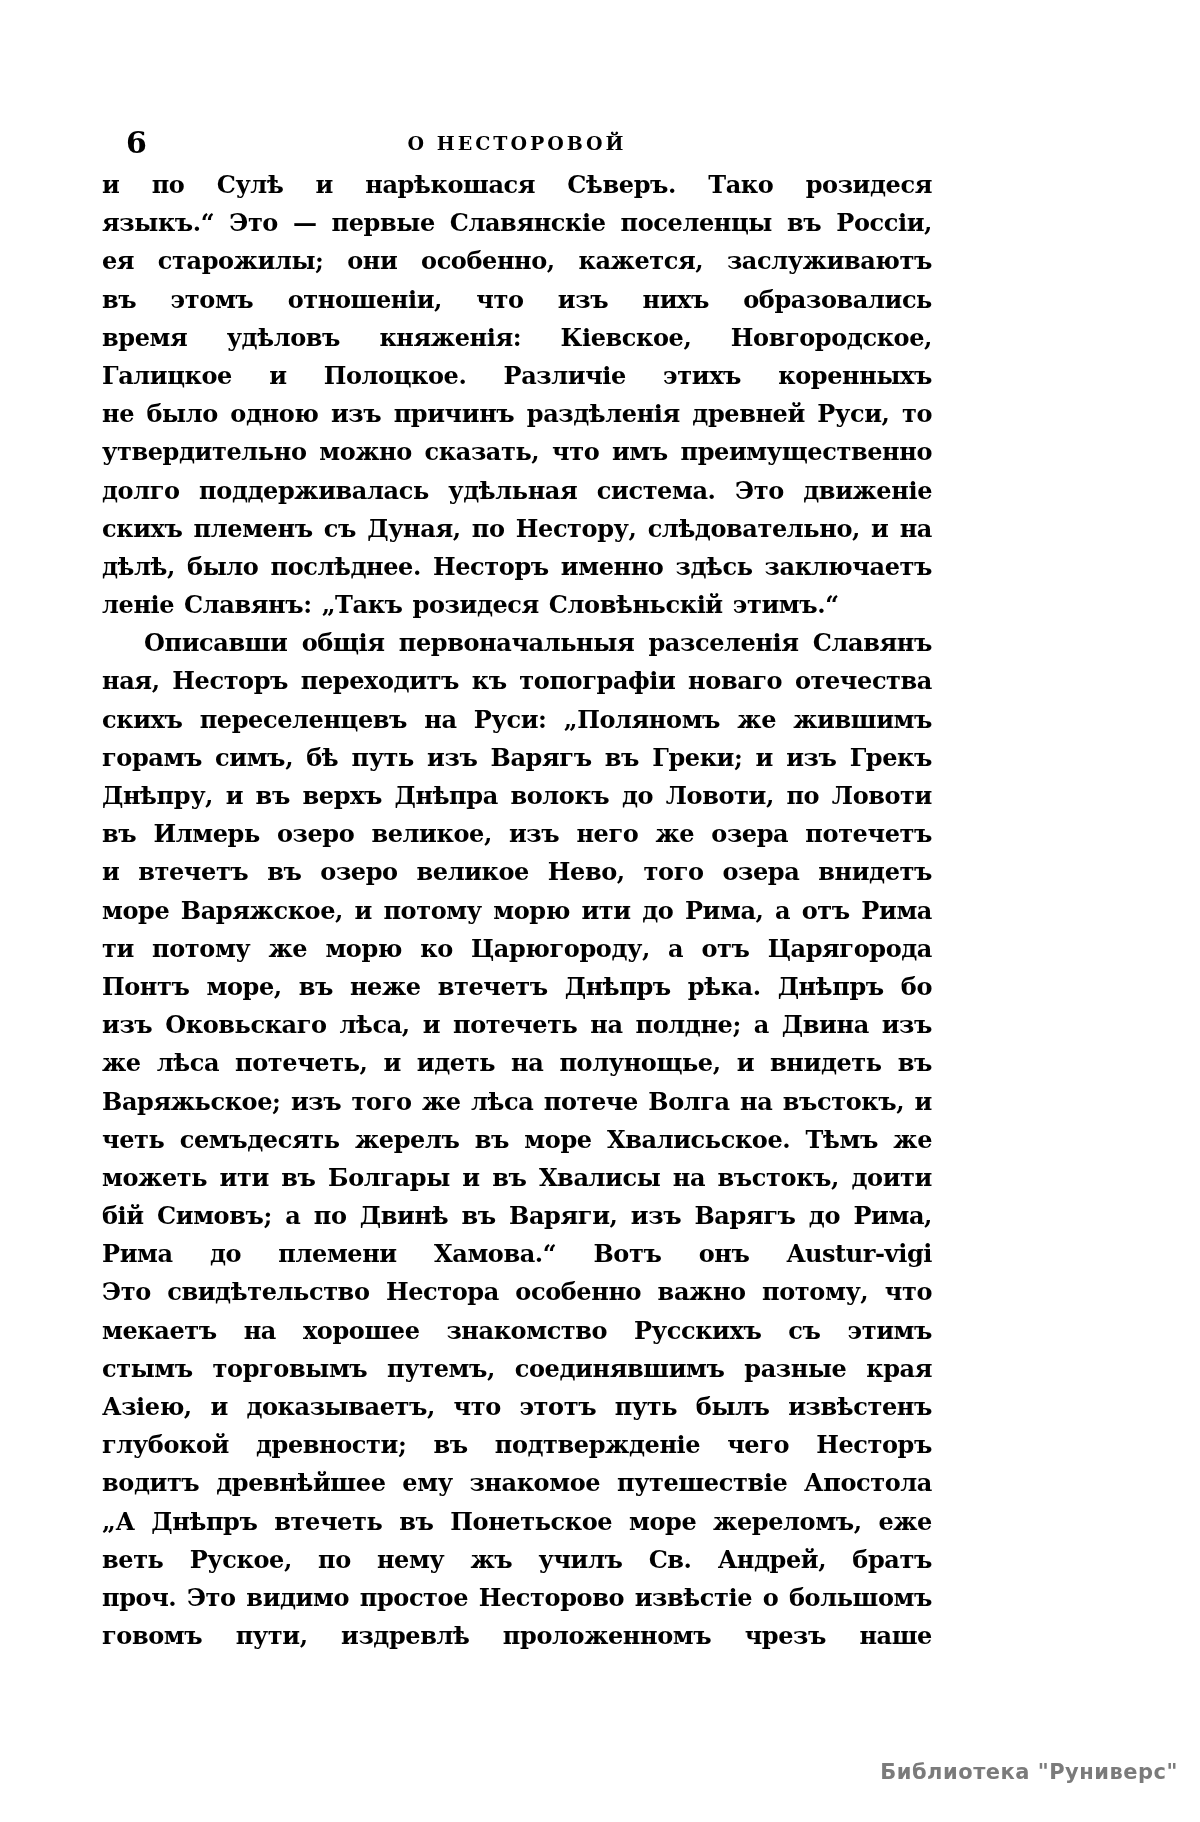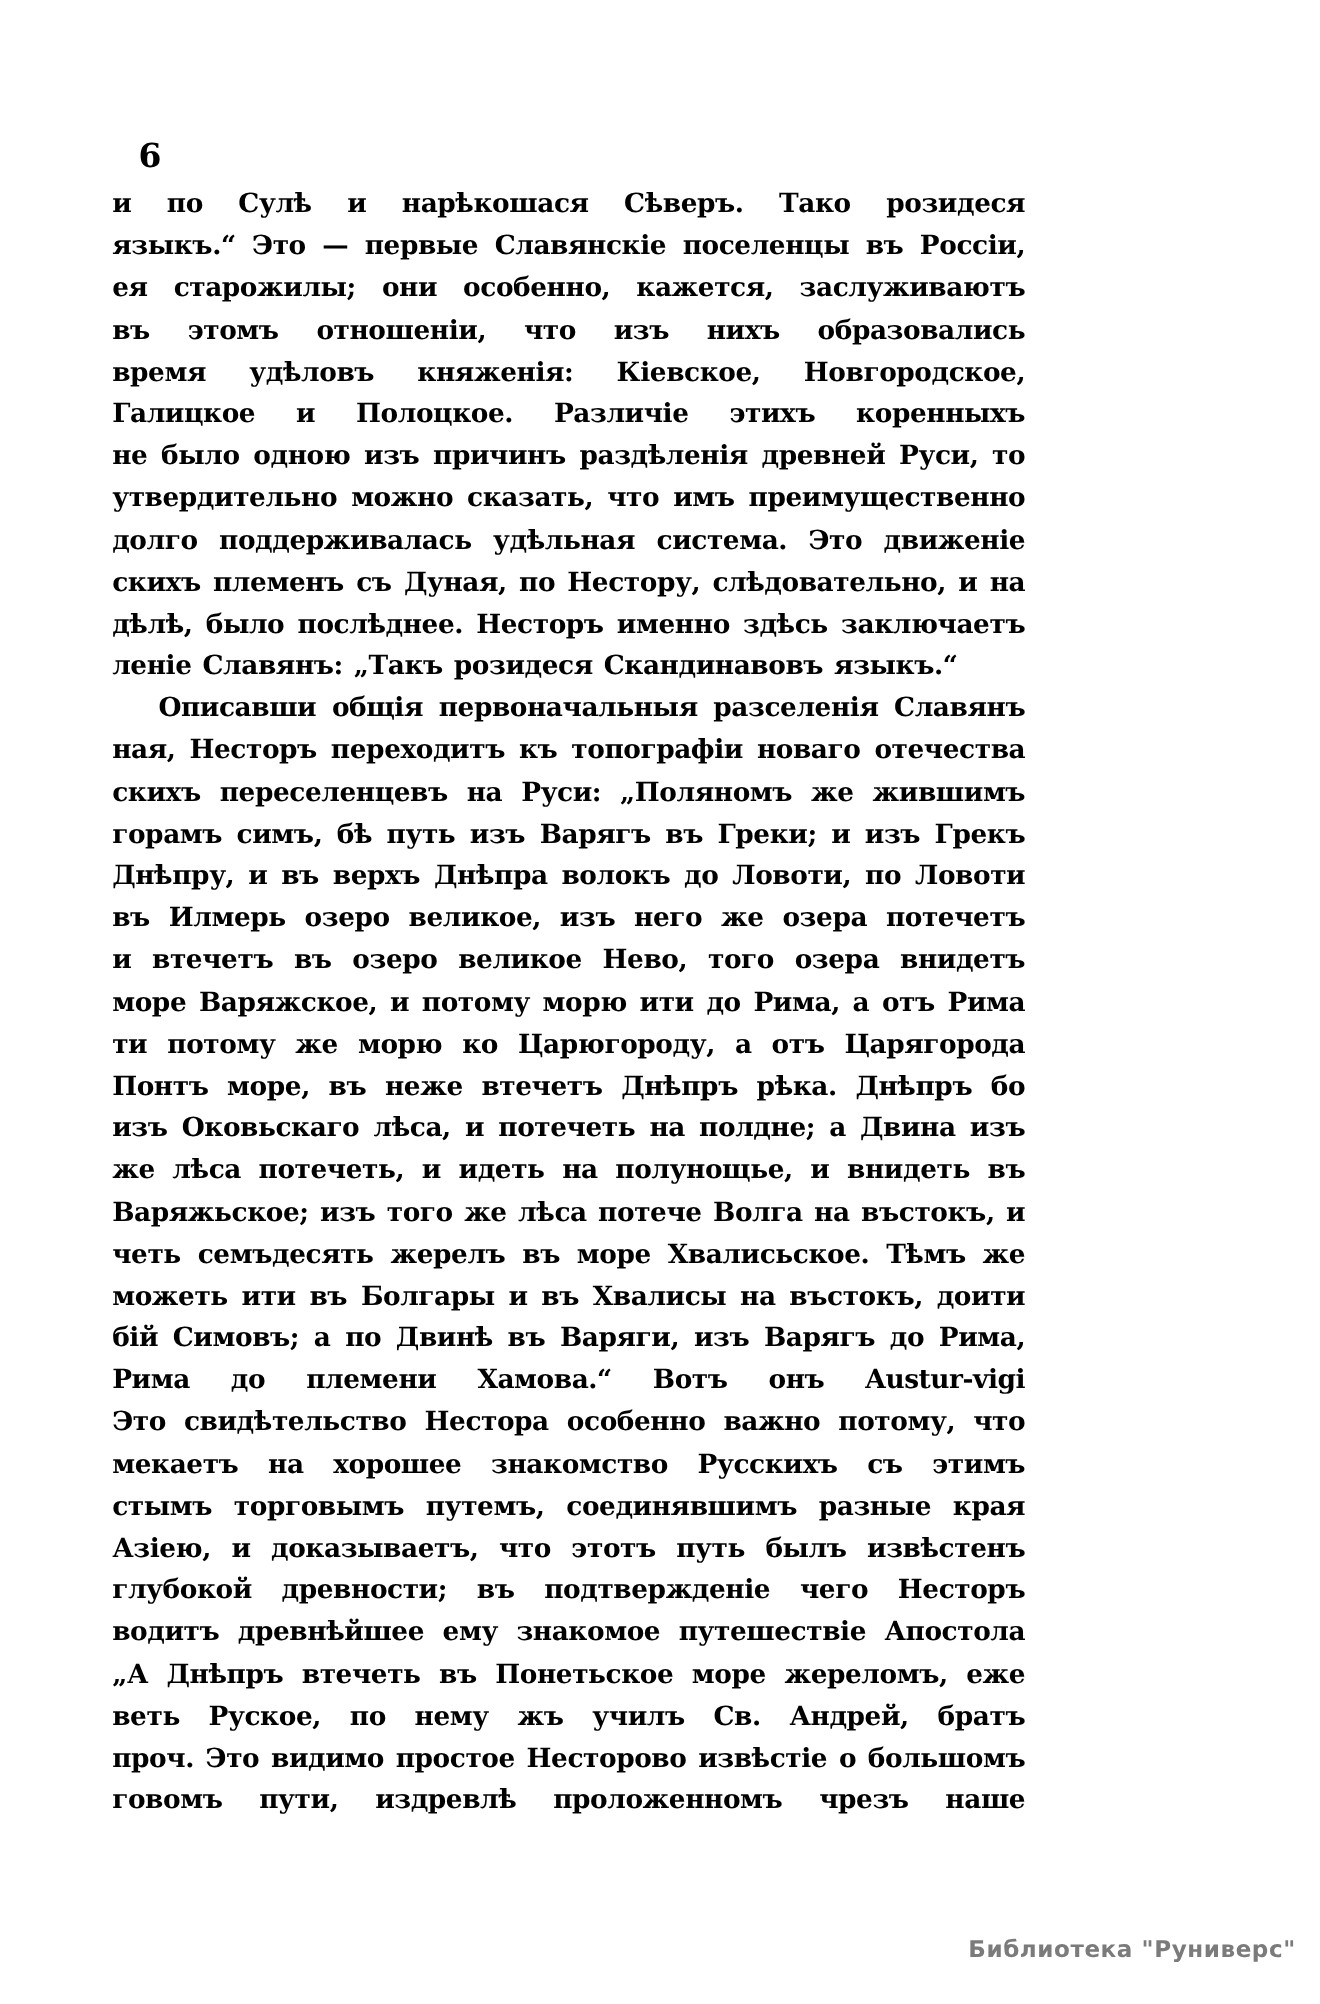--- a/index.html
+++ b/index.html
@@ -77,35 +77,36 @@
     letter-spacing: 0.5px;
   }
 </style>
 </head>
 <body>
 
 <div class="page">
 
   <div class="headrow">
     <span class="pagenum">6</span>
+    <div class="runhead">О НЕСТОРОВОЙ</div>
   </div>
 
   <div class="textblock">
       <div class="line">и по Сулѣ и нарѣкошася Сѣверъ. Тако розидеся Словѣньскій</div>
       <div class="line">языкъ.“ Это — первые Славянскіе поселенцы въ Россіи, главные</div>
       <div class="line">ея старожилы; они особенно, кажется, заслуживаютъ вниманіе</div>
       <div class="line">въ этомъ отношеніи, что изъ нихъ образовались знаменитыя во</div>
       <div class="line">время удѣловъ княженія: Кіевское, Новгородское, Черниговское,</div>
       <div class="line">Галицкое и Полоцкое. Различіе этихъ коренныхъ племенъ, если</div>
       <div class="line">не было одною изъ причинъ раздѣленія древней Руси, то почти</div>
       <div class="line">утвердительно можно сказать, что имъ преимущественно такъ</div>
       <div class="line">долго поддерживалась удѣльная система. Это движеніе Славян-</div>
       <div class="line">скихъ племенъ съ Дуная, по Нестору, слѣдовательно, и на самомъ</div>
       <div class="line">дѣлѣ, было послѣднее. Несторъ именно здѣсь заключаетъ разсе-</div>
-      <div class="line para-end">леніе Славянъ: „Такъ розидеся Скандинавовъ языкъ.“</div>
+      <div class="line para-end">леніе Славянъ: „Такъ розидеся Словѣньскій этимъ.“</div>
       <div class="line indent">Описавши общія первоначальныя разселенія Славянъ съ Ду-</div>
       <div class="line">ная, Несторъ переходитъ къ топографіи новаго отечества Дунай-</div>
       <div class="line">скихъ переселенцевъ на Руси: „Поляномъ же жившимъ особѣ по</div>
       <div class="line">горамъ симъ, бѣ путь изъ Варягъ въ Греки; и изъ Грекъ по</div>
       <div class="line">Днѣпру, и въ верхъ Днѣпра волокъ до Ловоти, по Ловоти внити</div>
       <div class="line">въ Илмерь озеро великое, изъ него же озера потечетъ Волховъ</div>
       <div class="line">и втечетъ въ озеро великое Нево, того озера внидетъ устье въ</div>
       <div class="line">море Варяжское, и потому морю ити до Рима, а отъ Рима при-</div>
       <div class="line">ти потому же морю ко Царюгороду, а отъ Царягорода прити въ</div>
       <div class="line">Понтъ море, въ неже втечетъ Днѣпръ рѣка. Днѣпръ бо потече</div>

